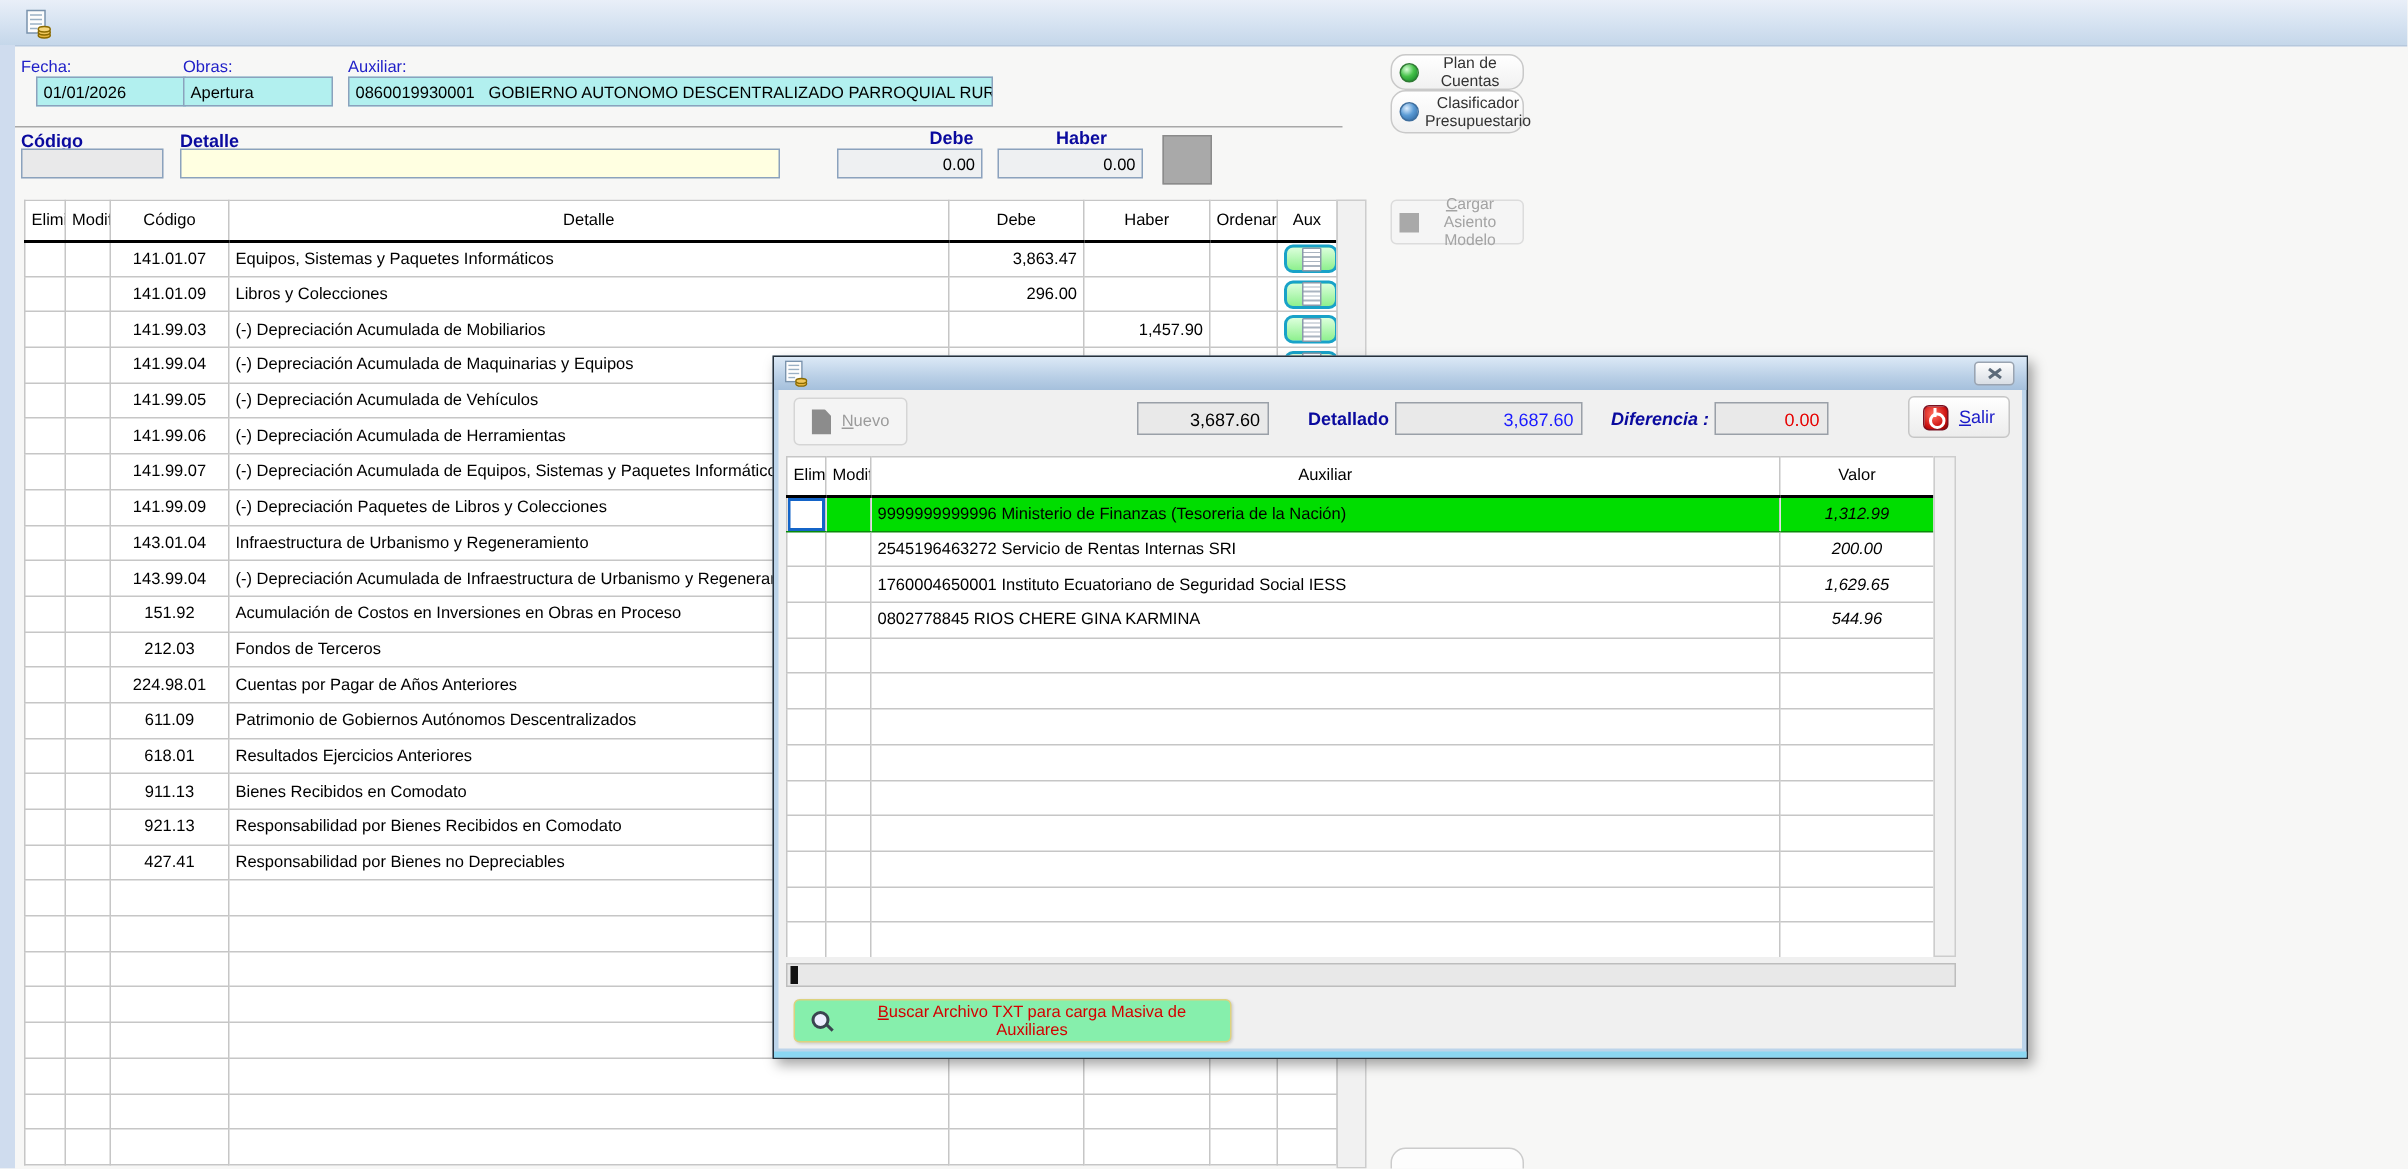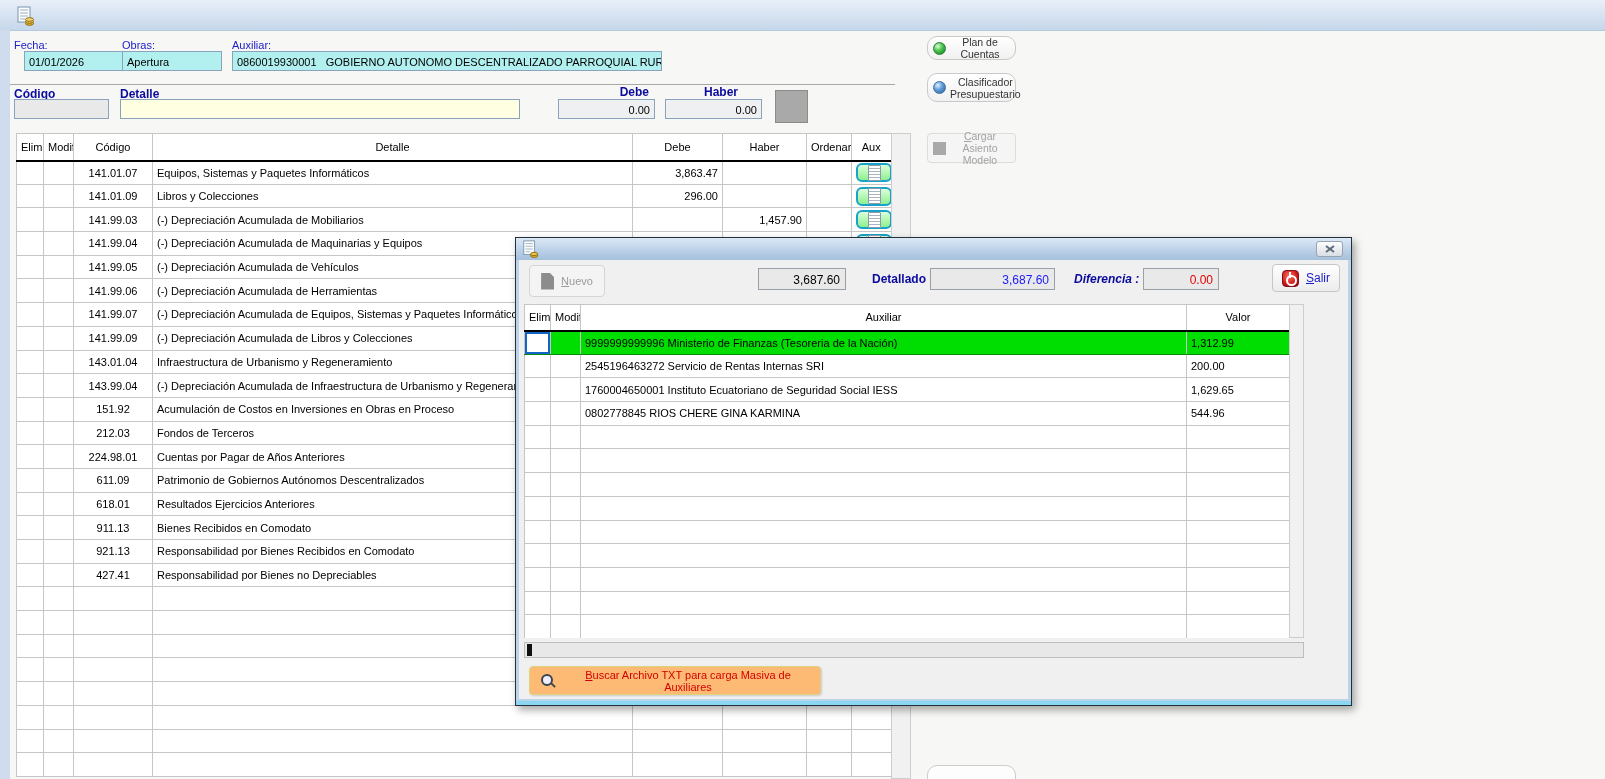--- a/index.html
+++ b/index.html
@@ -115,30 +115,30 @@
   .power-icon{width:17px;height:17px;border-radius:4px;border:1px solid #7a1020;box-sizing:border-box;
     background:radial-gradient(circle at 40% 35%,#ff6a5a 5%,#cc1111 65%,#8a0000);position:relative;flex:0 0 auto;}
   .power-icon::before{content:'';position:absolute;left:3px;top:4px;width:7px;height:7px;border:2px solid #fff;border-radius:50%;}
   .power-icon::after{content:'';position:absolute;left:6.5px;top:1px;width:2px;height:6px;background:#fff;}
 
   .dlg-table-wrap{position:absolute;left:5px;top:44px;width:765px;height:334px;overflow:hidden;}
   .dlg-grid{width:765px;border:1px solid #5a5a5a;}
   .dlg-grid thead tr{height:26px;}
   .dlg-grid tbody tr{height:23.7px;}
   .d-aux{white-space:pre;}
-  .d-val{text-align:left;padding-right:6px;}
+  .d-val{text-align:center;padding-right:6px;font-style:italic;}
   tr.selected td{background:#00dd00;border-top:1px solid #0a8a0a;border-bottom:1px solid #0a8a0a;}
   tr.selected td.d-elimin{background:#fff;box-shadow:inset 0 0 0 2px #1464c8;}
   .dlg-vscroll{left:770px;top:44px;width:15px;height:334px;}
   .dlg-hscroll{position:absolute;left:5px;top:382px;width:780px;height:16px;background:#e8e8e8;border:1px solid #bdbdbd;box-sizing:border-box;}
   .dlg-hscroll .caret{position:absolute;left:2px;top:1px;width:5px;height:12px;background:#111;}
 
   .buscar-btn{
     position:absolute;left:10px;top:406px;width:292px;height:29px;box-sizing:border-box;
-    background:#fdba74;border:1px solid #ddd27e;border-radius:4px;
+    background:#86efac;border:1px solid #ddd27e;border-radius:4px;
     display:flex;align-items:center;gap:10px;padding:0 10px;cursor:pointer;
     box-shadow:1px 1px 2px rgba(0,0,0,.15);
   }
   .buscar-btn .txt{flex:1;text-align:center;color:#d40000;font-size:11px;}
   .mag-icon{width:16px;height:16px;position:relative;flex:0 0 auto;}
   .mag-icon::before{content:'';position:absolute;left:1px;top:1px;width:8px;height:8px;border:2px solid #3a4450;border-radius:50%;background:#eef;}
   .mag-icon::after{content:'';position:absolute;left:10px;top:11px;width:6px;height:2px;background:#3a4450;transform:rotate(45deg);}
 
   .partial-btn{position:absolute;left:927px;top:765px;width:89px;height:30px;border-radius:10px;
     background:#fdfdfd;border:1px solid #cccccc;box-sizing:border-box;}
@@ -178,21 +178,21 @@
 <div class="tfield grayf" style="left:14px;top:99px;width:95px;"></div>
 <div class="tfield yellowf" style="left:120px;top:99px;width:400px;"></div>
 <div class="tfield numf" style="left:558px;top:99px;width:97px;">0.00</div>
 <div class="tfield numf" style="left:665px;top:99px;width:97px;">0.00</div>
 <div class="gray-square-btn"></div>
 
 <div class="side-btn" style="top:36px;height:24px;">
   <span class="sphere green"></span>
   <span class="txt">Plan de Cuentas</span>
 </div>
-<div class="side-btn" style="top:73px;height:29px;">
+<div class="side-btn" style="top:60px;height:29px;">
   <span class="sphere blue"></span>
   <span class="txt">Clasificador Presupuestario</span>
 </div>
 <div class="side-btn disabled" style="top:133px;height:30px;">
   <span class="gray-square-ic"></span>
   <span class="txt"><u>C</u>argar Asiento Modelo</span>
 </div>
 <div class="partial-btn"></div>
 
 <div class="main-table-wrap">
@@ -316,21 +316,21 @@
           <td class="c-aux">
             <span class="aux-btn">
               <span class="doc-lines-icon"></span>
             </span>
           </td>
         </tr>
         <tr>
           <td></td>
           <td></td>
           <td class="c-code">141.99.09</td>
-          <td>(-) Depreciación Acumulada de Libros y Colecciones</td>
+          <td>(-) Depreciación Paquetes de Libros y Colecciones</td>
           <td class="c-num"></td>
           <td class="c-num"></td>
           <td></td>
           <td class="c-aux">
             <span class="aux-btn">
               <span class="doc-lines-icon"></span>
             </span>
           </td>
         </tr>
         <tr>

